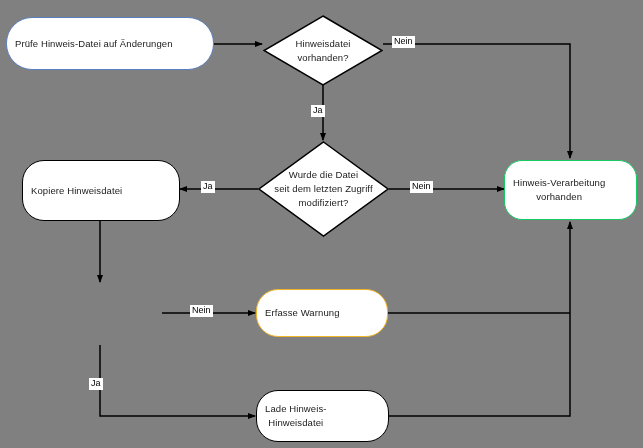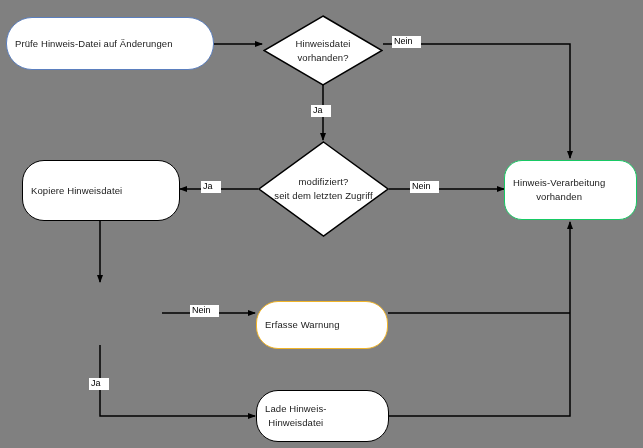--- a/index.html
+++ b/index.html
@@ -46,21 +46,20 @@
   }
   .rounded.start {
     border-color: #5b7fbe;
     border-radius: 26px;
   }
   .rounded.green {
     border-color: #17c964;
   }
   .rounded.amber {
     border-color: #f0b429;
-    margin-top: 12px;
   }
   .diamond-wrap {
     position: absolute;
     z-index: 3;
   }
   .diamond-wrap svg {
     position: absolute;
     left: 0;
     top: 0;
   }
@@ -79,21 +78,21 @@
     color: #1a1a1a;
     letter-spacing: 0.1px;
     pointer-events: none;
   }
   .edge-label {
     position: absolute;
     background: #ffffff;
     color: #000000;
     font-size: 9px;
     line-height: 1.1;
-    padding: 1px 8px 1px 2px;
+    padding: 1px 2px 1px 2px;
     border: 0;
     z-index: 4;
     white-space: nowrap;
   }
 </style>
 </head>
 <body>
 
 <div id="canvas">
 
@@ -146,22 +145,23 @@
       <div>Kopiere Hinweisdatei</div>
     </div>
   </div>
 
   <div class="diamond-wrap" style="left:258px; top:141px; width:131px; height:96px;">
     <svg width="131" height="96" viewBox="0 0 131 96" xmlns="http://www.w3.org/2000/svg">
       <polygon points="65.5,1 130,48 65.5,95 1,48" fill="#ffffff" stroke="#000000" stroke-width="1.5"></polygon>
     </svg>
     <div class="diamond-label">
       <div>
+        <div>Wurde die Datei</div>
+        <div>seit dem letzten Zugriff</div>
         <div>modifiziert?</div>
-        <div>seit dem letzten Zugriff</div>
       </div>
     </div>
   </div>
 
   <div class="node rounded green" style="left:504px; top:160px; width:133px; height:60px;border-radius:18px;">
     <div>
       <div>Hinweis-Verarbeitung</div>
       <div>vorhanden</div>
     </div>
   </div>

